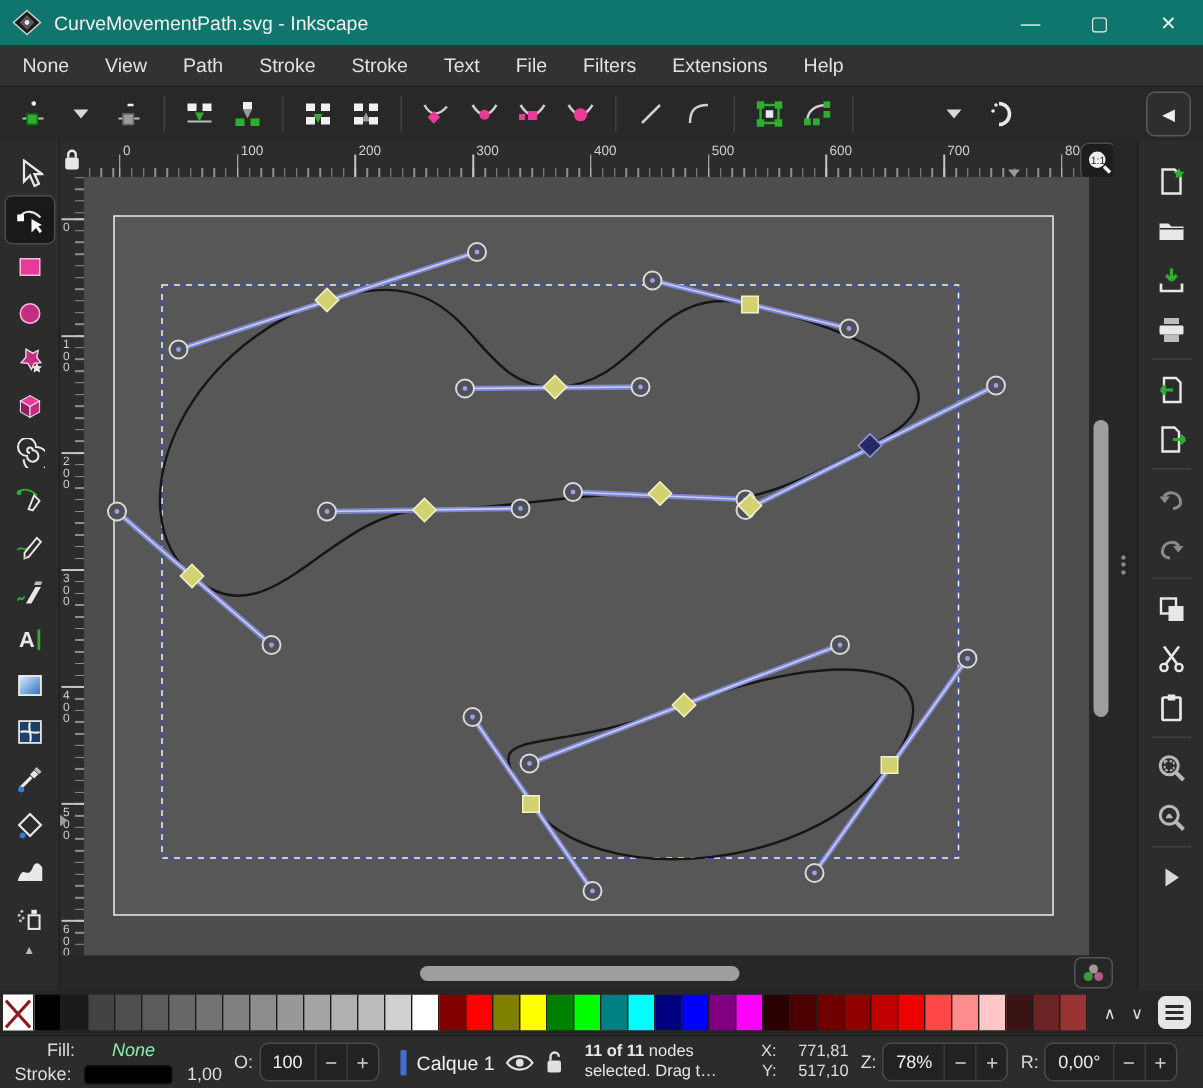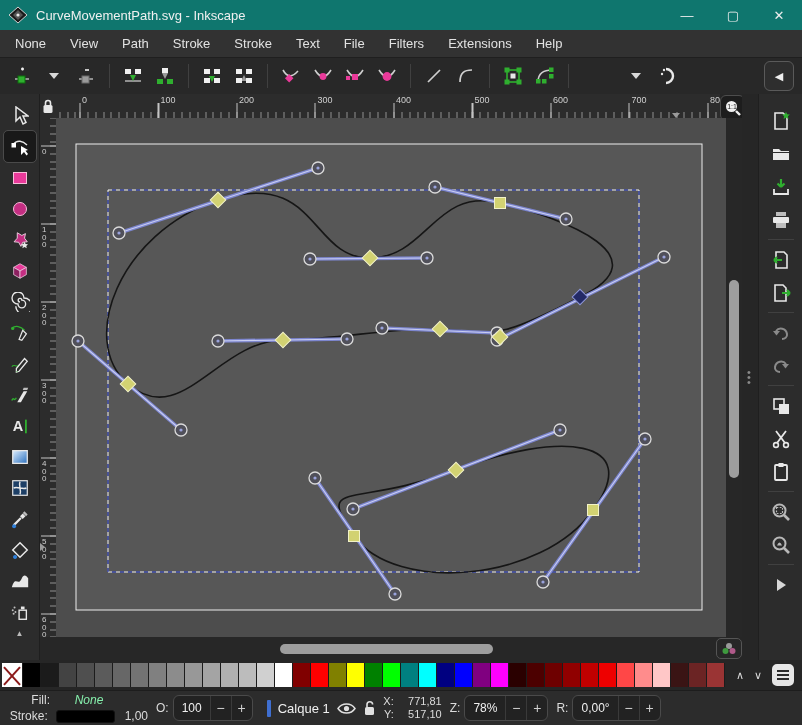--- a/index.html
+++ b/index.html
@@ -747,20 +747,24 @@
       <span class="layer-name">Calque 1</span>
       <svg width="19" height="13" viewBox="0 0 19 13">
         <path d="M1 6.5 C5 0.5 14 0.5 18 6.5 C14 12.5 5 12.5 1 6.5 Z" fill="none" stroke="#e0e0e0" stroke-width="1.5"></path>
         <circle cx="9.5" cy="6.5" r="2.6" fill="#e0e0e0"></circle>
       </svg>
       <svg width="13" height="16" viewBox="0 0 13 16">
         <rect x="2" y="7" width="9" height="8" rx="1.5" fill="#e0e0e0"></rect>
         <path d="M4 7 V4.5 a2.8 2.8 0 0 1 5.6 0" stroke="#e0e0e0" stroke-width="1.6" fill="none"></path>
       </svg>
     </div>
+    <div class="msg-block">
+      <div><b>11 of 11</b><span> nodes</span></div>
+      <div>selected. Drag t…</div>
+    </div>
     <div class="xy-block">
       <span>X:</span>
       <span>771,81</span>
       <span>Y:</span>
       <span>517,10</span>
     </div>
     <span class="zr-label">Z:</span>
     <div class="spin-group">
       <span class="spin-val">78%</span>
       <span class="spin-btn">−</span>

